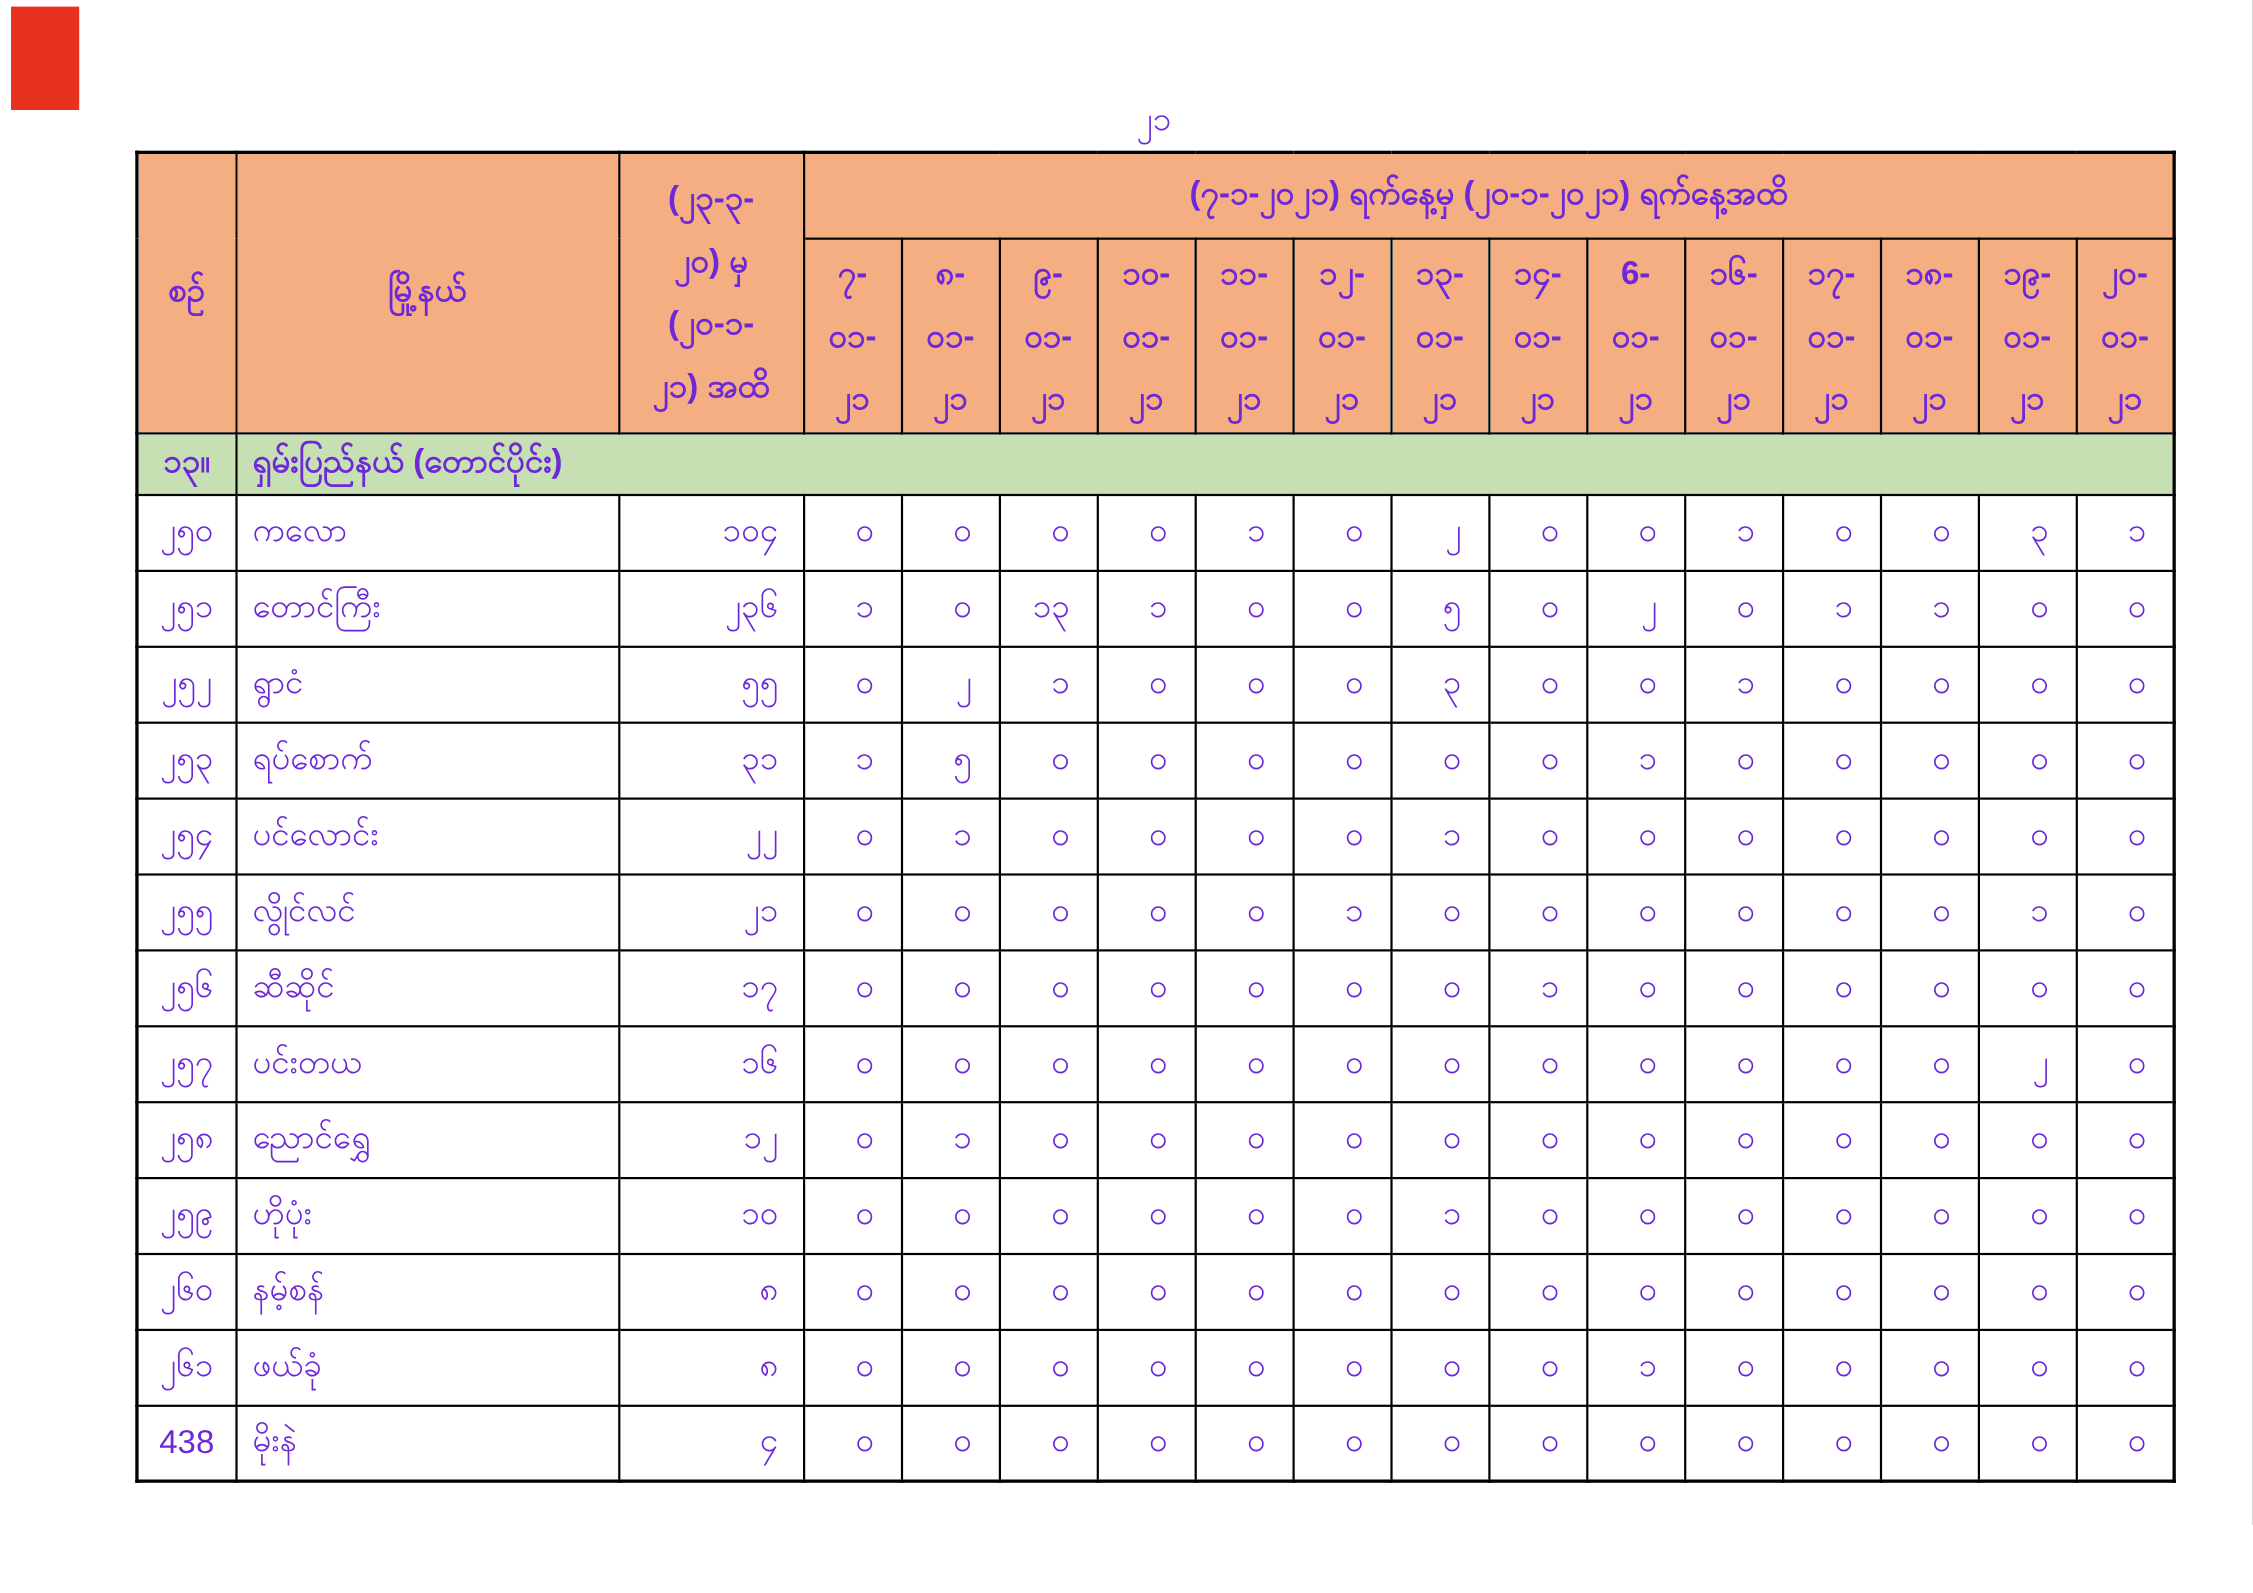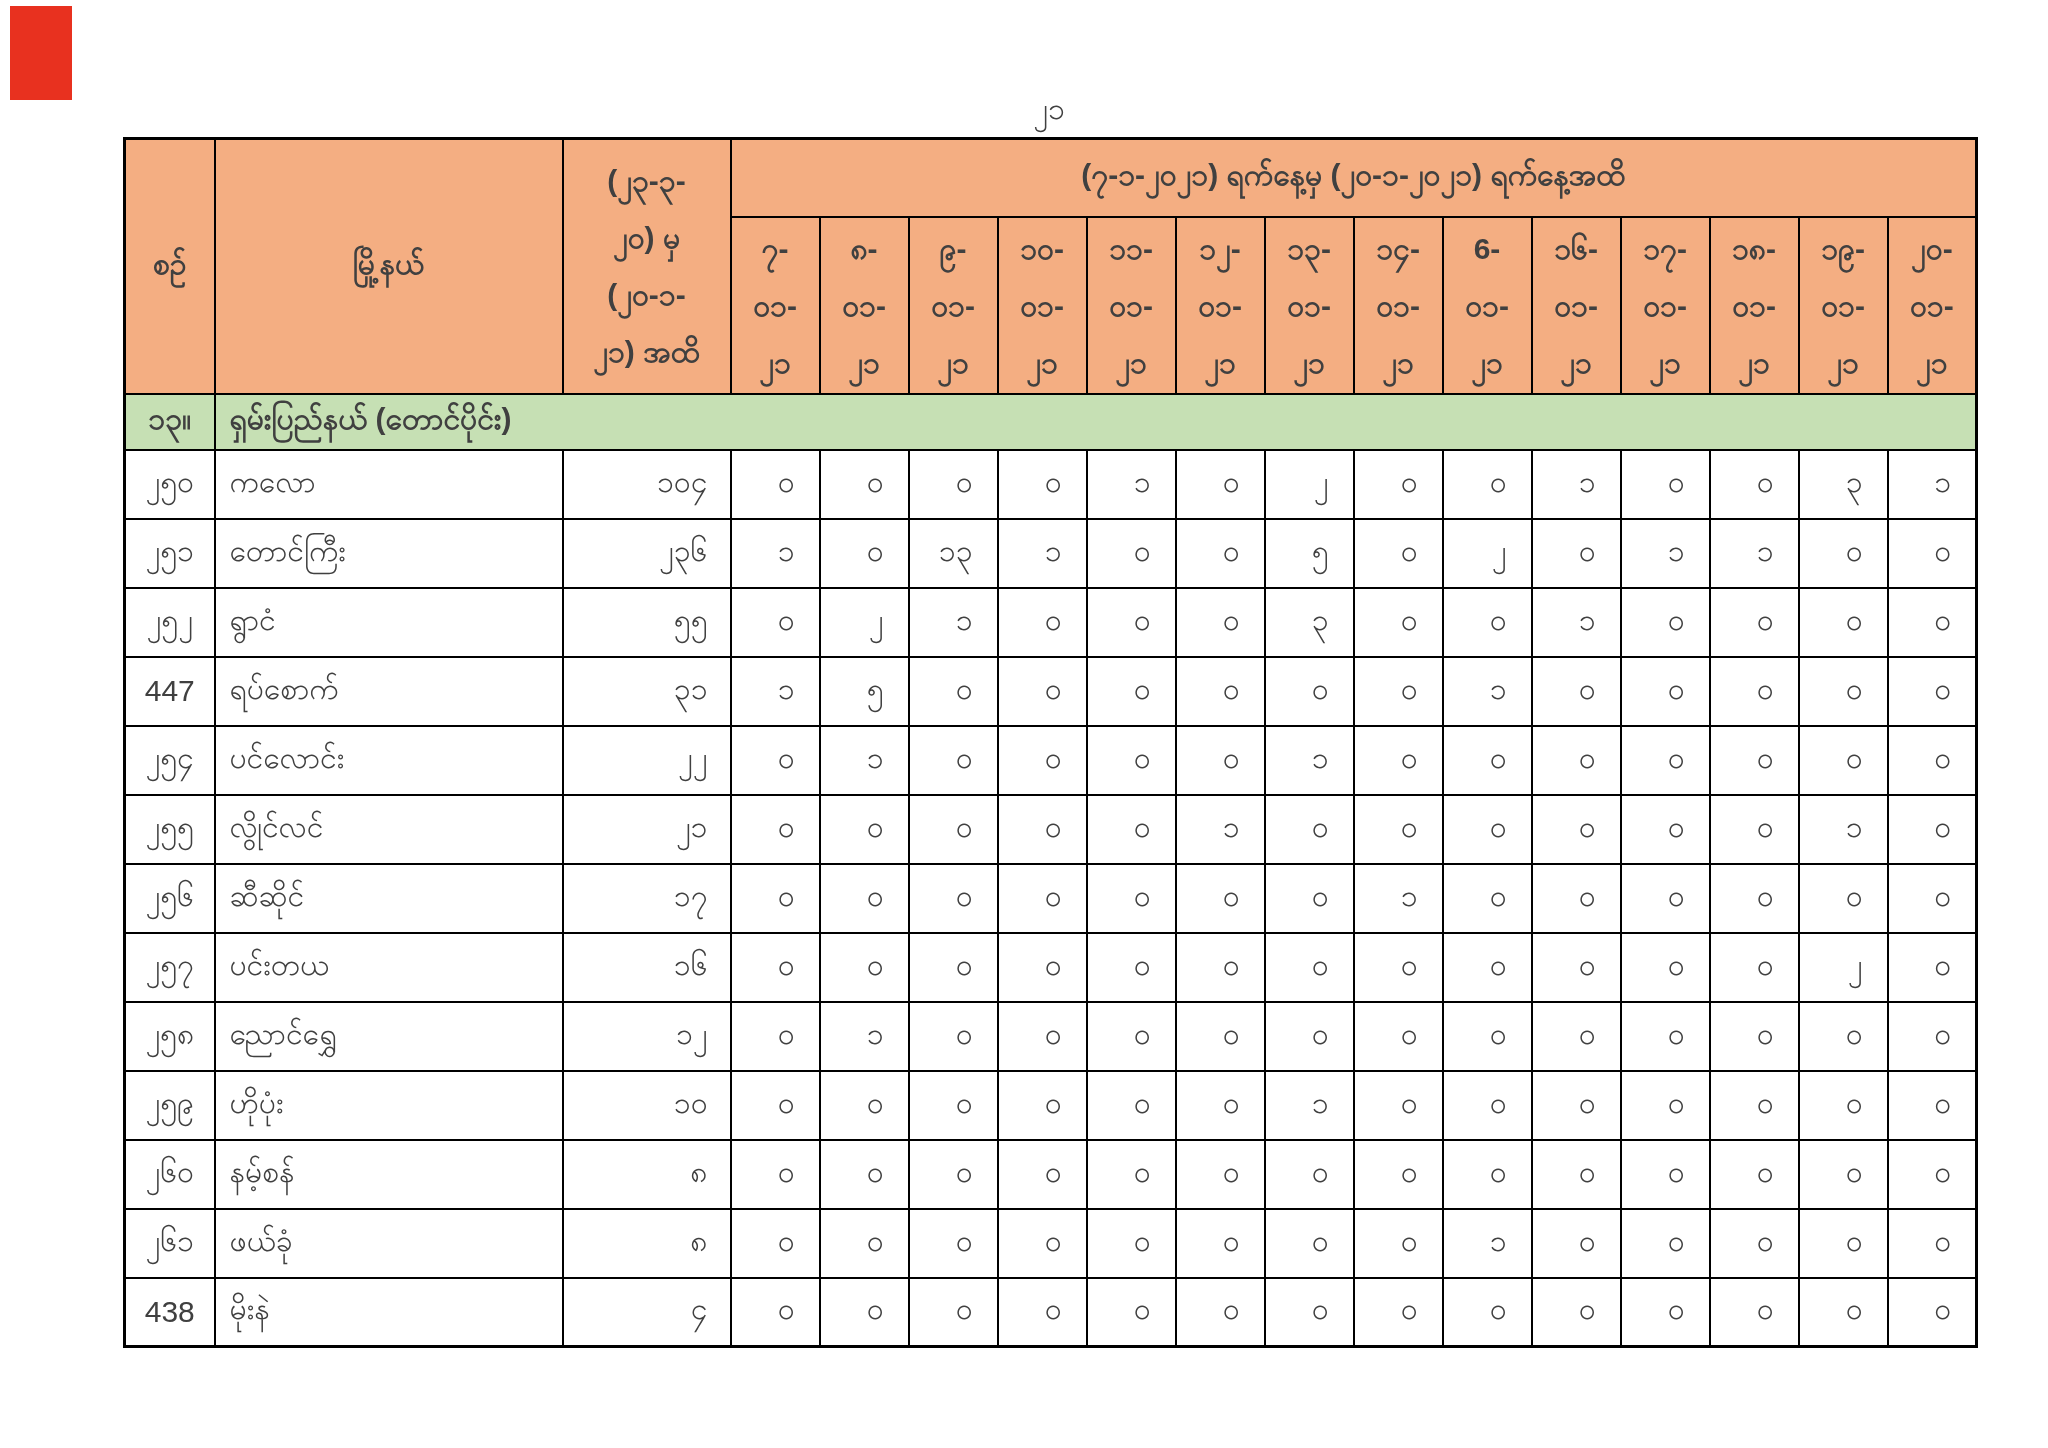--- a/index.html
+++ b/index.html
@@ -2,21 +2,21 @@
 <html><head>
 <meta charset="utf-8">
 <style>
   html,body{margin:0;padding:0;background:#888;}
   #canvas{
     position:relative;
     width:2048px;height:1448px;
     background:#ffffff;
     overflow:hidden;
     font-family:"Liberation Sans","DejaVu Sans",sans-serif;
-    color:#404040;
+    color:#6d28d9;
   }
   #red-marker{
     position:absolute;left:10px;top:6px;width:62px;height:94px;
     background:var(--red-marker,#e8311f);
   }
   #page-number{
     position:absolute;left:123px;top:86px;width:1852px;
     text-align:center;font-size:30px;line-height:46px;
   }
   #report-table{
@@ -214,21 +214,21 @@
           <td class="cell-daily">၃</td>
           <td class="cell-daily">၀</td>
           <td class="cell-daily">၀</td>
           <td class="cell-daily">၁</td>
           <td class="cell-daily">၀</td>
           <td class="cell-daily">၀</td>
           <td class="cell-daily">၀</td>
           <td class="cell-daily">၀</td>
         </tr>
         <tr class="data-row">
-          <td class="cell-serial">447</td>
+          <td class="cell-serial">၂၅၃</td>
           <td class="cell-township">ရပ်စောက်</td>
           <td class="cell-cumulative">၃၁</td>
           <td class="cell-daily">၁</td>
           <td class="cell-daily">၅</td>
           <td class="cell-daily">၀</td>
           <td class="cell-daily">၀</td>
           <td class="cell-daily">၀</td>
           <td class="cell-daily">၀</td>
           <td class="cell-daily">၀</td>
           <td class="cell-daily">၀</td>

